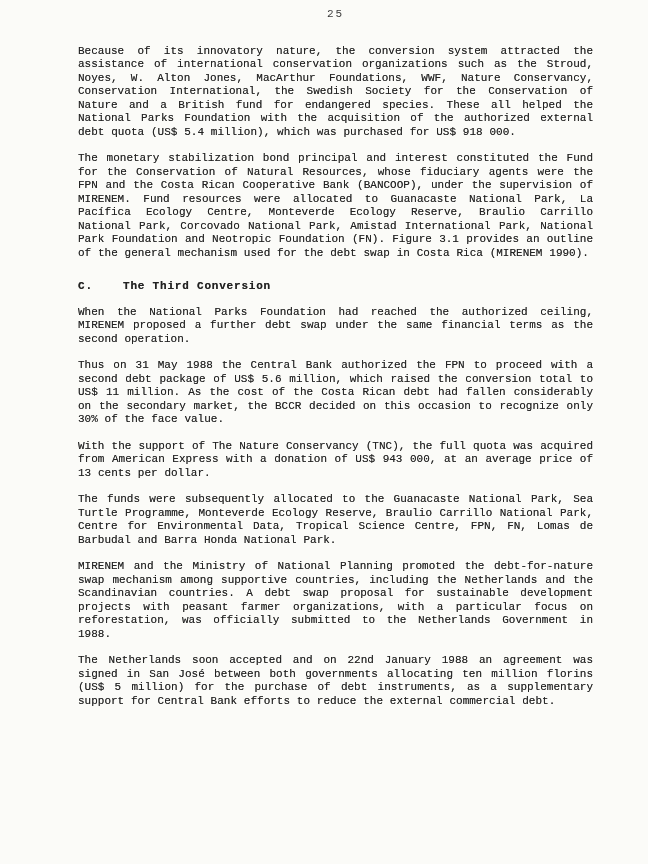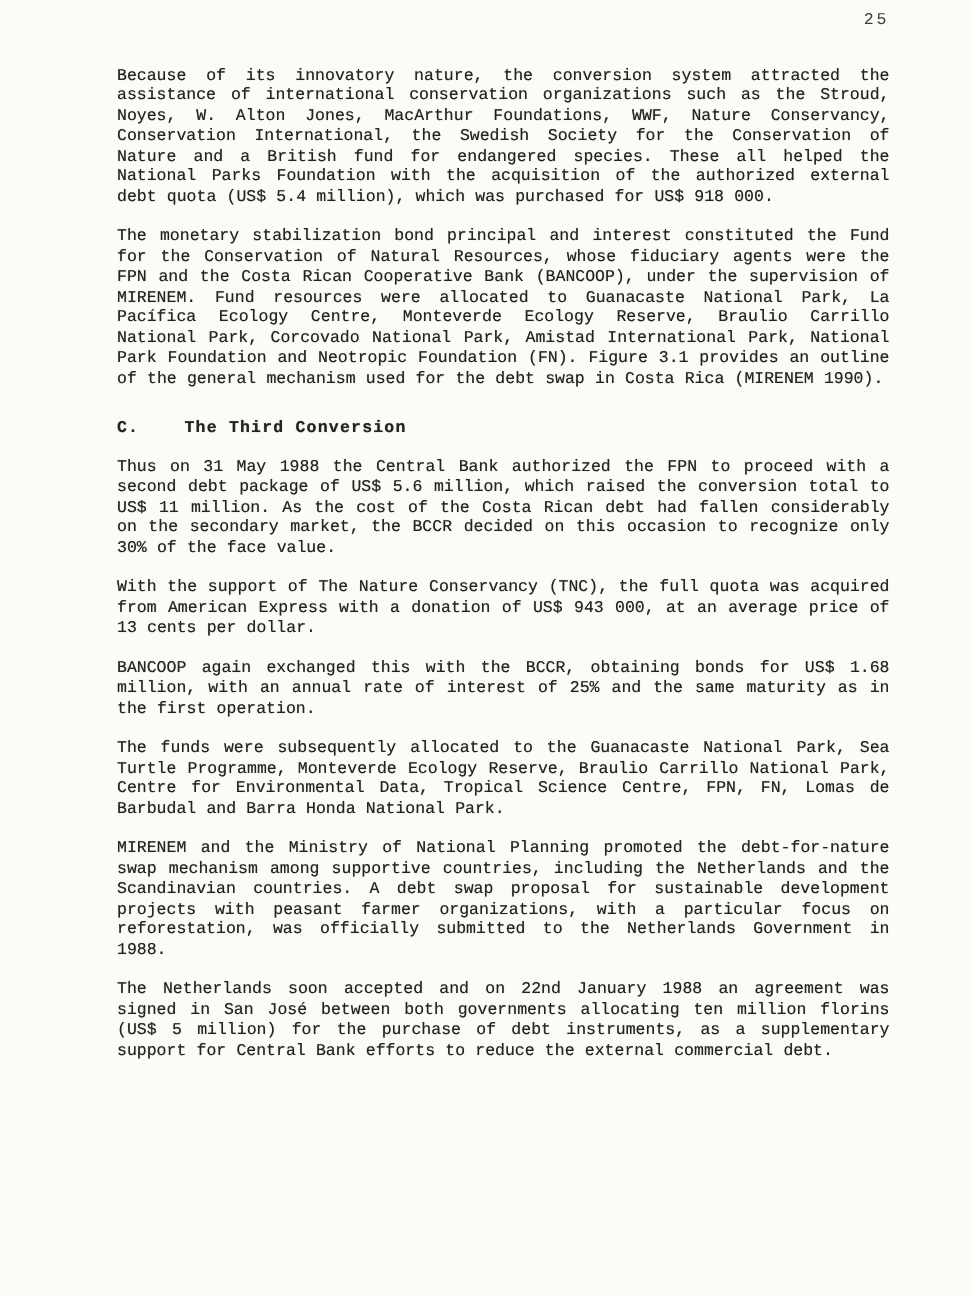--- a/index.html
+++ b/index.html
@@ -16,21 +16,21 @@
     color: #232323;
     position: relative;
   }
   .page {
     position: absolute;
     top: 8px;
     left: 78px;
     width: 515px;
   }
   .page-number {
-    text-align: right;
+    text-align: center;
     margin-bottom: 23px;
     color: #3c3c3c;
     letter-spacing: 2px;
   }
   .para {
     text-align: justify;
     margin-bottom: 13px;
     text-shadow: 0 0 0.5px rgba(25,25,25,0.55);
     word-spacing: 0.2px;
   }
@@ -52,26 +52,26 @@
 <main class="page">
 
   <div class="page-number">25</div>
 
   <p class="para">Because of its innovatory nature, the conversion system attracted the assistance of international conservation organizations such as the Stroud, Noyes, W. Alton Jones, MacArthur Foundations, WWF, Nature Conservancy, Conservation International, the Swedish Society for the Conservation of Nature and a British fund for endangered species. These all helped the National Parks Foundation with the acquisition of the authorized external debt quota (US$ 5.4 million), which was purchased for US$ 918 000.</p>
 
   <p class="para">The monetary stabilization bond principal and interest constituted the Fund for the Conservation of Natural Resources, whose fiduciary agents were the FPN and the Costa Rican Cooperative Bank (BANCOOP), under the supervision of MIRENEM. Fund resources were allocated to Guanacaste National Park, La Pacífica Ecology Centre, Monteverde Ecology Reserve, Braulio Carrillo National Park, Corcovado National Park, Amistad International Park, National Park Foundation and Neotropic Foundation (FN). Figure 3.1 provides an outline of the general mechanism used for the debt swap in Costa Rica (MIRENEM 1990).</p>
 
   <h2 class="heading"><span class="h-letter">C.</span><span class="h-title">The Third Conversion</span></h2>
 
+  <p class="para">When the National Parks Foundation had reached the authorized ceiling, MIRENEM proposed a further debt swap under the same financial terms as the second operation.</p>
 
   <p class="para">Thus on 31 May 1988 the Central Bank authorized the FPN to proceed with a second debt package of US$ 5.6 million, which raised the conversion total to US$ 11 million. As the cost of the Costa Rican debt had fallen considerably on the secondary market, the BCCR decided on this occasion to recognize only 30% of the face value.</p>
 
   <p class="para">With the support of The Nature Conservancy (TNC), the full quota was acquired from American Express with a donation of US$ 943 000, at an average price of 13 cents per dollar.</p>
 
-  <p class="para">BANCOOP again exchanged this with the BCCR, obtaining bonds for US$ 1.68 million, with an annual rate of interest of 25% and the same maturity as in the first operation.</p>
 
   <p class="para">The funds were subsequently allocated to the Guanacaste National Park, Sea Turtle Programme, Monteverde Ecology Reserve, Braulio Carrillo National Park, Centre for Environmental Data, Tropical Science Centre, FPN, FN, Lomas de Barbudal and Barra Honda National Park.</p>
 
 
   <p class="para">MIRENEM and the Ministry of National Planning promoted the debt-for-nature swap mechanism among supportive countries, including the Netherlands and the Scandinavian countries. A debt swap proposal for sustainable development projects with peasant farmer organizations, with a particular focus on reforestation, was officially submitted to the Netherlands Government in 1988.</p>
 
   <p class="para">The Netherlands soon accepted and on 22nd January 1988 an agreement was signed in San José between both governments allocating ten million florins (US$ 5 million) for the purchase of debt instruments, as a supplementary support for Central Bank efforts to reduce the external commercial debt.</p>
 
 </main>
 

